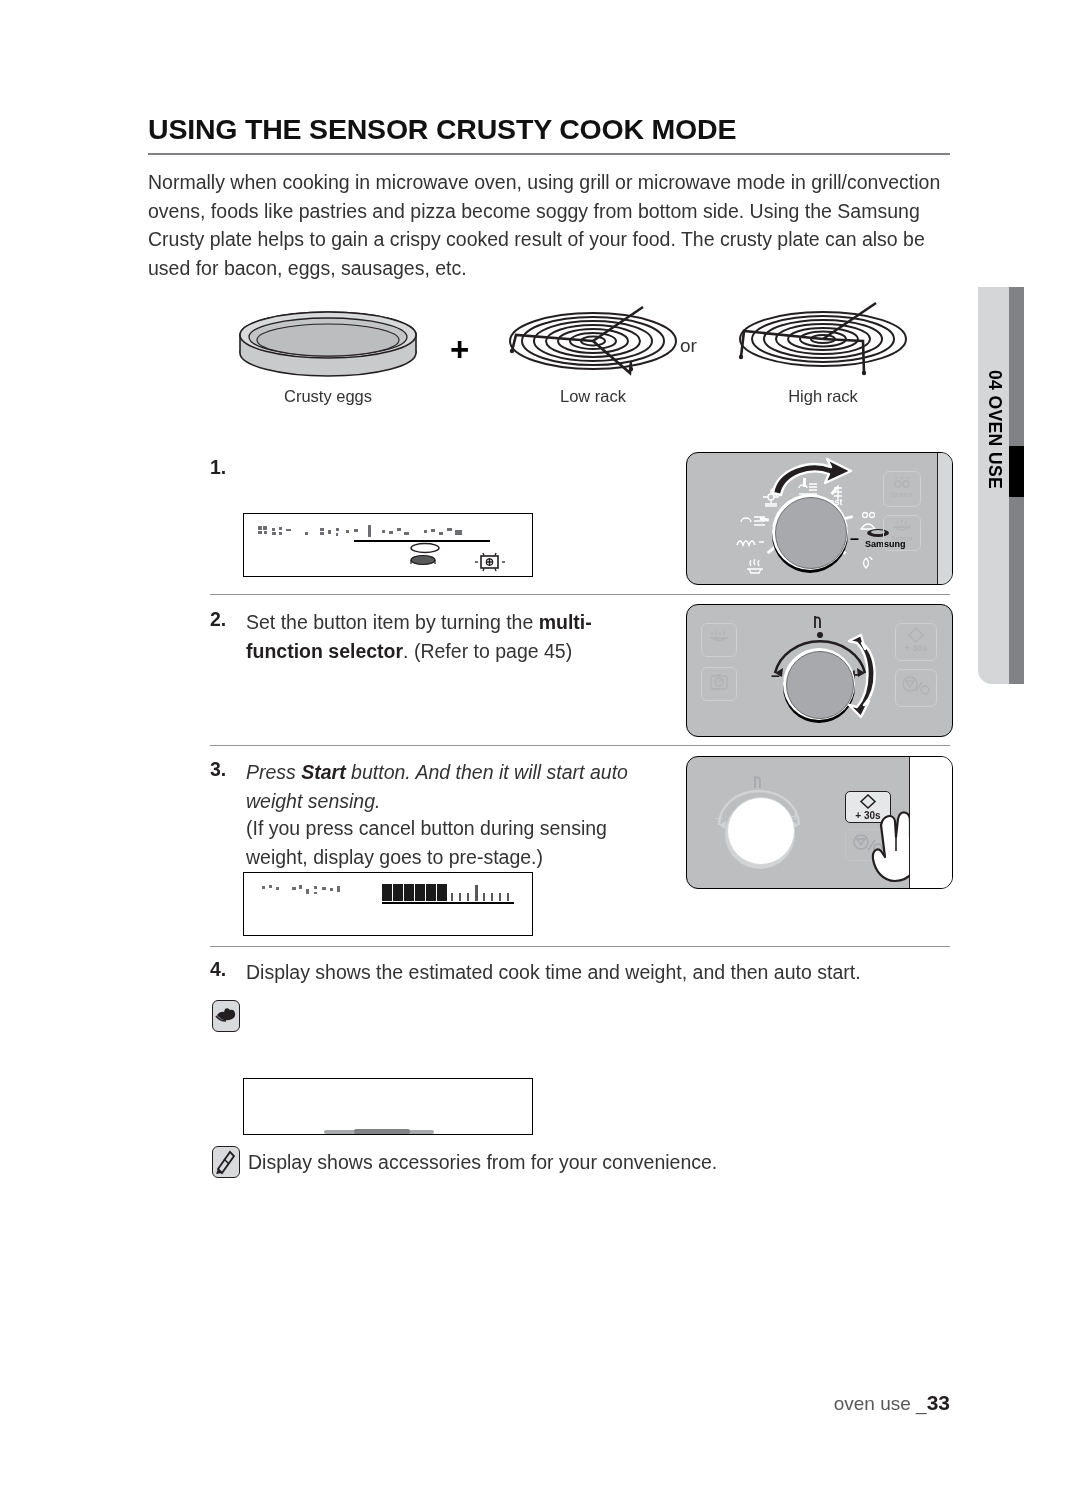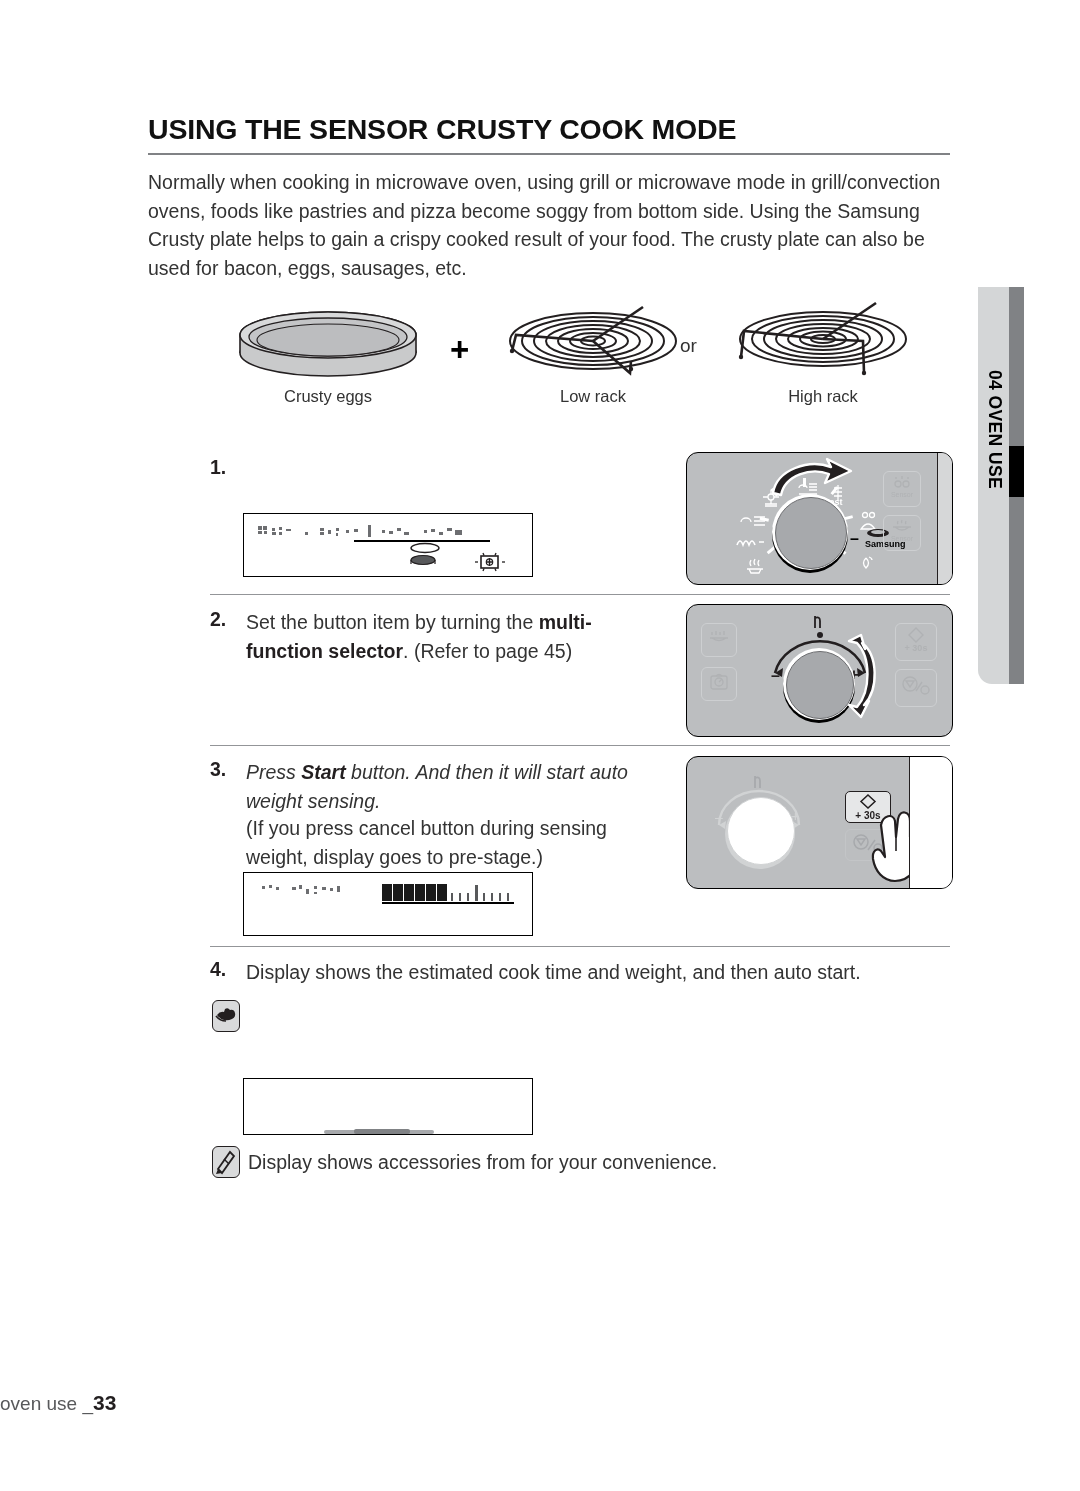--- a/index.html
+++ b/index.html
@@ -279,21 +279,21 @@
     border-radius: 6px;
     background: #d9dadb;
   }
 
   
   .footer {
     position: absolute;
     left: 0;
     top: 1391px;
     width: 950px;
-    text-align: left;
+    text-align: right;
     font-size: 19px;
     color: #58595b;
   }
   .footer .pg { font-weight: bold; color: #231f20; font-size: 21px; }
 </style>
 </head>
 <body>
 
 <div class="page">
 

